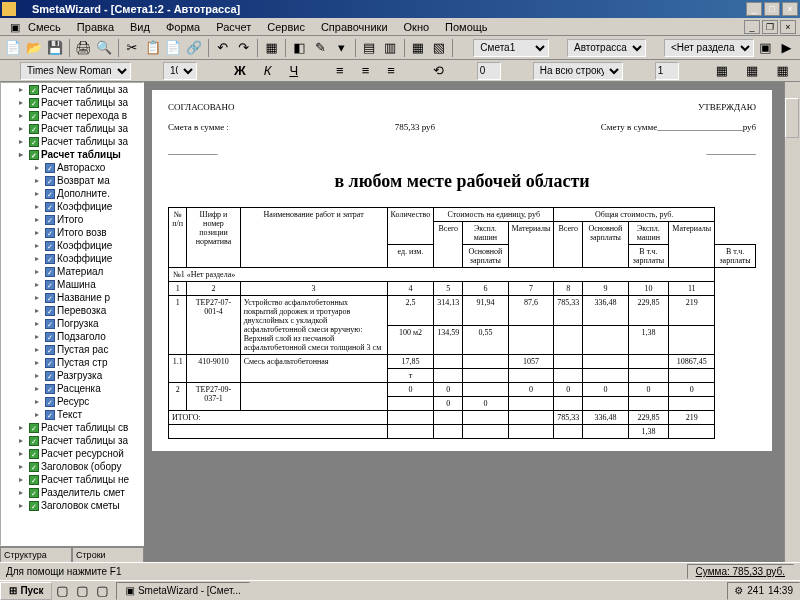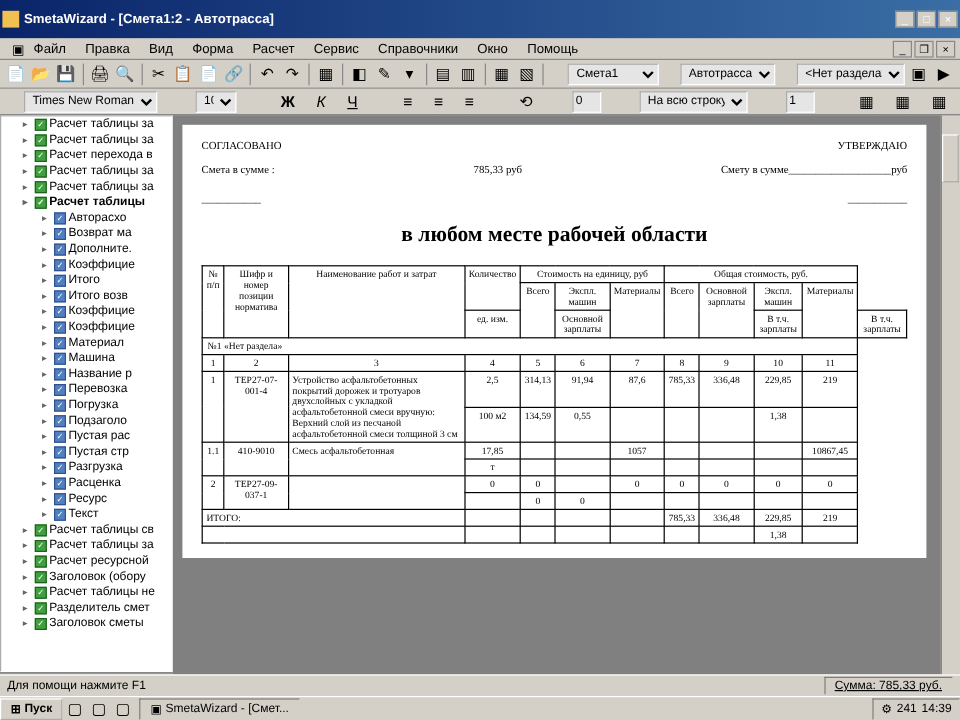--- a/index.html
+++ b/index.html
@@ -1,17 +1,17 @@
 <!DOCTYPE html>
 <html><head>
 <meta charset="utf-8">
 <style>
 * { box-sizing: border-box; margin: 0; padding: 0; }
 body { font-family: Tahoma, Arial, sans-serif; font-size: 11px; background: #d4d0c8; width: 800px; height: 600px; overflow: hidden; position: relative; }
-.titlebar { background: linear-gradient(to right, #0a246a, #3a6ea5); color: white; height: 32px; display: flex; align-items: center; padding: 4px 2px; font-size: 11px; }
+.titlebar { background: linear-gradient(to right, #0a246a, #3a6ea5); color: white; height: 18px; display: flex; align-items: center; padding: 4px 2px; font-size: 11px; gap: 12px; }
 .titlebar .icon { width: 14px; height: 14px; background: #f0c050; margin-right: 4px; }
 .titlebar .title { flex: 1; font-weight: bold; }
 .winbtns { display: flex; gap: 2px; }
 .winbtn { width: 16px; height: 14px; background: #d4d0c8; border: 1px solid #888; font-size: 9px; text-align: center; line-height: 12px; cursor: pointer; }
 .menubar { background: #d4d0c8; height: 18px; display: flex; align-items: center; padding: 0 4px; gap: 4px; font-size: 11px; border-bottom: 1px solid #888; }
 .menubar span { padding: 1px 6px; cursor: pointer; }
 .menubar .mdi-icon { margin-left: auto; width: 14px; height: 14px; }
 .toolbar { background: #d4d0c8; height: 24px; display: flex; align-items: center; padding: 0 4px; gap: 2px; border-bottom: 1px solid #888; }
 .tbtn { width: 20px; height: 20px; border: 1px solid #d4d0c8; display: flex; align-items: center; justify-content: center; font-size: 13px; cursor: pointer; }
 .sep { width: 1px; height: 18px; background: #888; margin: 0 2px; }
@@ -58,21 +58,21 @@
   <div class="title">SmetaWizard - [Смета1:2 - Автотрасса]</div>
   <div class="winbtns">
     <div class="winbtn">_</div>
     <div class="winbtn">□</div>
     <div class="winbtn">×</div>
   </div>
 </div>
 
 <div class="menubar">
   <span class="mdi-icon" style="margin-left:0">▣</span>
-  <span>Файл</span>
+  <span>Смесь</span>
   <span>Правка</span>
   <span>Вид</span>
   <span>Форма</span>
   <span>Расчет</span>
   <span>Сервис</span>
   <span>Справочники</span>
   <span>Окно</span>
   <span>Помощь</span>
   <div class="winbtns" style="margin-left:auto">
     <div class="winbtn">_</div>

